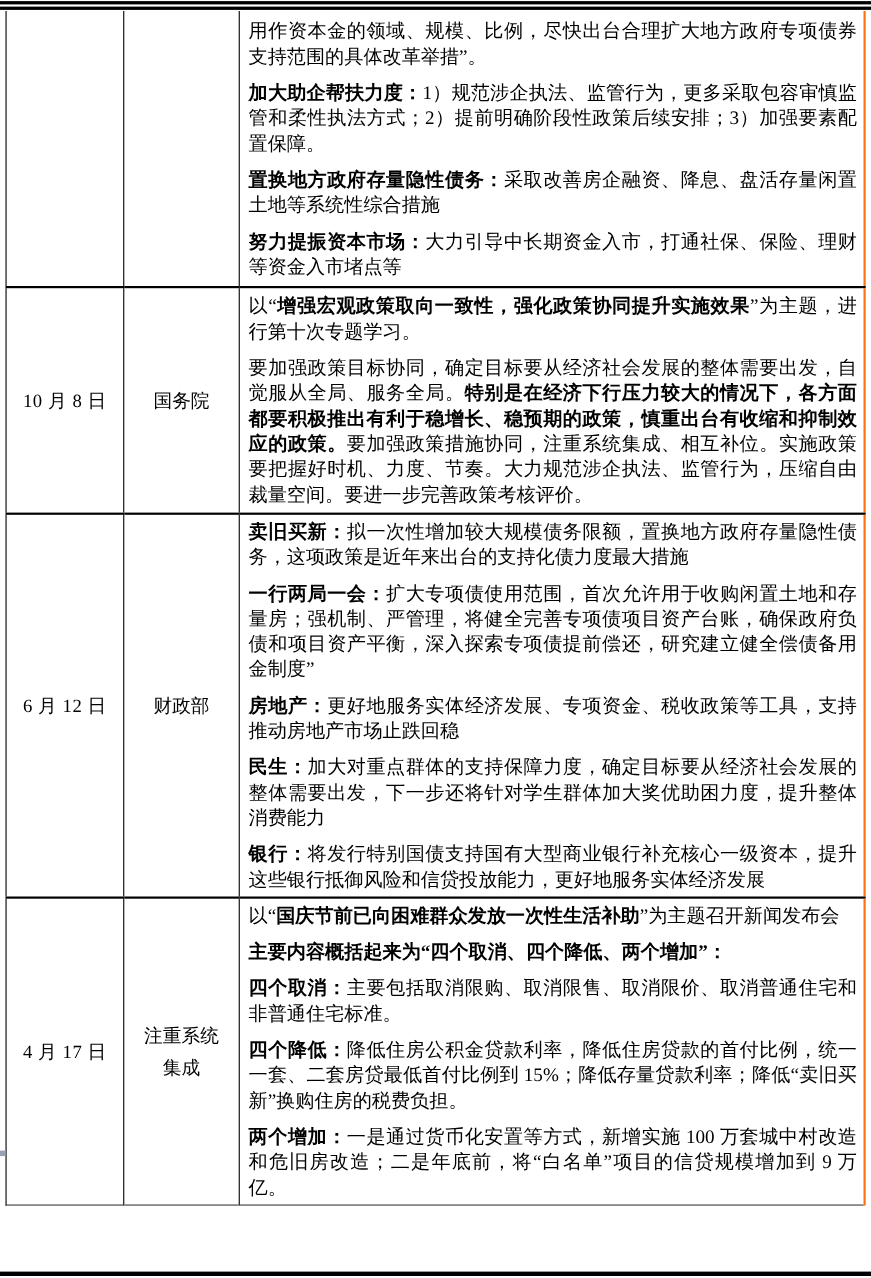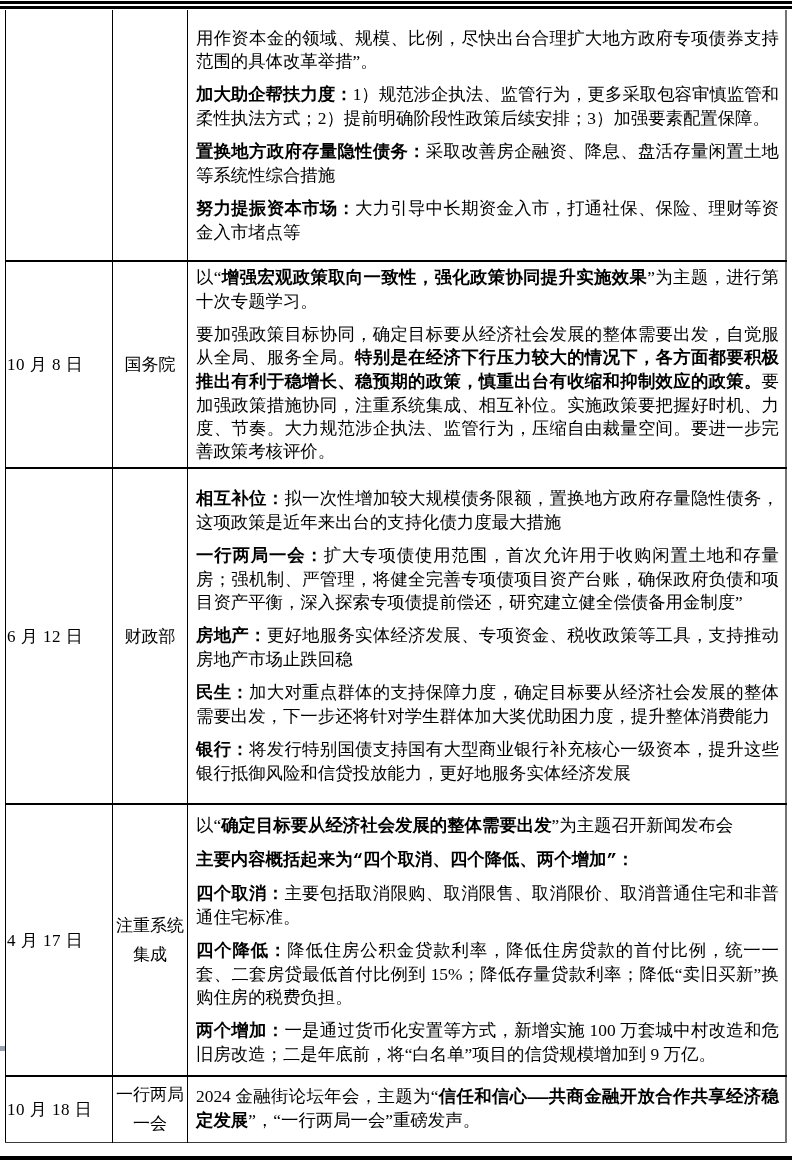--- a/index.html
+++ b/index.html
@@ -9,37 +9,37 @@
   }
   .page{position:absolute;inset:0;}
   .rule{position:absolute;left:0;width:792px;background:#000;}
   .rule-top-1{top:1px;height:3px;}
   .rule-top-2{top:6px;height:3px;}
   .rule-bottom{top:1156px;height:4px;}
   .margin-tick{position:absolute;left:0;top:1046px;width:5px;height:5px;background:#98a2b2;}
   table.policy{
     position:absolute;left:5px;top:10px;width:782px;
     border-collapse:collapse;table-layout:fixed;
-    border-left:1px solid #000;border-right:2px solid #737373;border-bottom:1px solid #3a3a3a;
+    border-left:1px solid #000;border-right:2px solid #f97316;border-bottom:1px solid #3a3a3a;
   }
   td{border-right:1px solid #000;border-bottom:2px solid #000;vertical-align:middle;}
   td:last-child{border-right:none;}
   tr:last-child td{border-bottom:none;}
   #rows tr:nth-child(1){height:251px;}
   #rows tr:nth-child(2){height:206px;}
   #rows tr:nth-child(3){height:336px;}
   #rows tr:nth-child(4){height:272px;}
   #rows tr:nth-child(5){height:66px;}
-  .c-date{width:104px;font-size:17px;letter-spacing:0.5px;}
-  .c-inst{width:68px;text-align:center;font-size:17px;line-height:29px;padding:0 3px;margin-top:42px;}
+  .c-date{width:104px;text-align:center;font-size:17px;letter-spacing:0.5px;}
+  .c-inst{width:68px;text-align:center;font-size:17px;line-height:29px;padding:0 18px;margin-top:42px;}
   .c-content{padding:2px 6px 2px 8px;font-size:17.4px;line-height:23px;vertical-align:middle;}
   .c-content p{margin:10px 0;text-align:justify;text-align-last:left;}
   .c-content p:first-child{margin-top:2px;}
   .c-content p:last-child{margin-bottom:2px;}
-  .c-content b{font-weight:700;font-family:Liberation Mono, monospace;}
+  .c-content b{font-weight:700;}
 </style>
 </head>
 <body>
 
 <div class="page">
   <div class="rule rule-top-1"></div>
   <div class="rule rule-top-2"></div>
 
   <table class="policy">
     <tbody id="rows">
@@ -58,43 +58,36 @@
           <td class="c-inst">国务院</td>
           <td class="c-content">
             <p><span>以“</span><b>增强宏观政策取向一致性，强化政策协同提升实施效果</b><span>”为主题，进行第十次专题学习。</span></p>
             <p><span>要加强政策目标协同，确定目标要从经济社会发展的整体需要出发，自觉服从全局、服务全局。</span><b>特别是在经济下行压力较大的情况下，各方面都要积极推出有利于稳增长、稳预期的政策，慎重出台有收缩和抑制效应的政策。</b><span>要加强政策措施协同，注重系统集成、相互补位。实施政策要把握好时机、力度、节奏。大力规范涉企执法、监管行为，压缩自由裁量空间。要进一步完善政策考核评价。</span></p>
           </td>
         </tr>
         <tr>
           <td class="c-date">6 月 12 日</td>
           <td class="c-inst">财政部</td>
           <td class="c-content">
-            <p><b>相互补位：</b><span>拟一次性增加较大规模债务限额，置换地方政府存量隐性债务，这项政策是近年来出台的支持化债力度最大措施</span></p>
+            <p><b>卖旧买新：</b><span>拟一次性增加较大规模债务限额，置换地方政府存量隐性债务，这项政策是近年来出台的支持化债力度最大措施</span></p>
             <p><b>一行两局一会：</b><span>扩大专项债使用范围，首次允许用于收购闲置土地和存量房；强机制、严管理，将健全完善专项债项目资产台账，确保政府负债和项目资产平衡，深入探索专项债提前偿还，研究建立健全偿债备用金制度”</span></p>
             <p><b>房地产：</b><span>更好地服务实体经济发展、专项资金、税收政策等工具，支持推动房地产市场止跌回稳</span></p>
             <p><b>民生：</b><span>加大对重点群体的支持保障力度，确定目标要从经济社会发展的整体需要出发，下一步还将针对学生群体加大奖优助困力度，提升整体消费能力</span></p>
             <p><b>银行：</b><span>将发行特别国债支持国有大型商业银行补充核心一级资本，提升这些银行抵御风险和信贷投放能力，更好地服务实体经济发展</span></p>
           </td>
         </tr>
         <tr>
           <td class="c-date">4 月 17 日</td>
           <td class="c-inst">注重系统集成</td>
           <td class="c-content">
-            <p><span>以“</span><b>确定目标要从经济社会发展的整体需要出发</b><span>”为主题召开新闻发布会</span></p>
+            <p><span>以“</span><b>国庆节前已向困难群众发放一次性生活补助</b><span>”为主题召开新闻发布会</span></p>
             <p><b>主要内容概括起来为“四个取消、四个降低、两个增加”：</b></p>
             <p><b>四个取消：</b><span>主要包括取消限购、取消限售、取消限价、取消普通住宅和非普通住宅标准。</span></p>
             <p><b>四个降低：</b><span>降低住房公积金贷款利率，降低住房贷款的首付比例，统一一套、二套房贷最低首付比例到 15%；降低存量贷款利率；降低“卖旧买新”换购住房的税费负担。</span></p>
             <p><b>两个增加：</b><span>一是通过货币化安置等方式，新增实施 100 万套城中村改造和危旧房改造；二是年底前，将“白名单”项目的信贷规模增加到 9 万亿。</span></p>
-          </td>
-        </tr>
-        <tr>
-          <td class="c-date">10 月 18 日</td>
-          <td class="c-inst">一行两局一会</td>
-          <td class="c-content">
-            <p><span>2024 金融街论坛年会，主题为“</span><b>信任和信心——共商金融开放合作共享经济稳定发展</b><span>”，“一行两局一会”重磅发声。</span></p>
           </td>
         </tr>
       </tbody>
   </table>
 
   <div class="margin-tick"></div>
   <div class="rule rule-bottom"></div>
 </div>
 
 </body></html>

